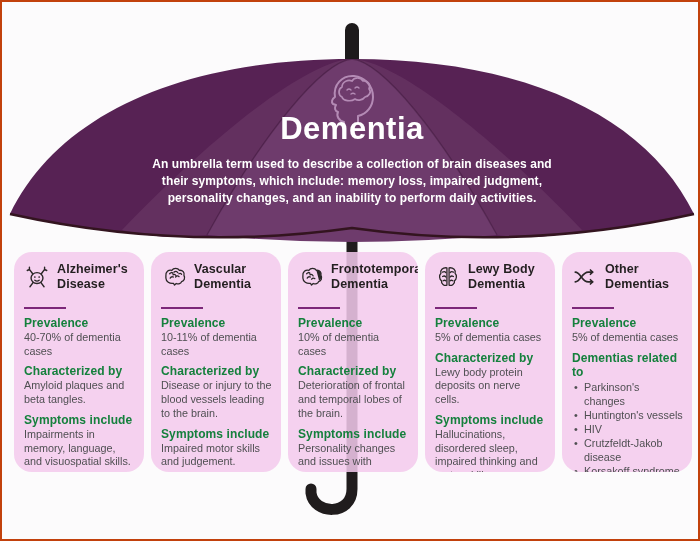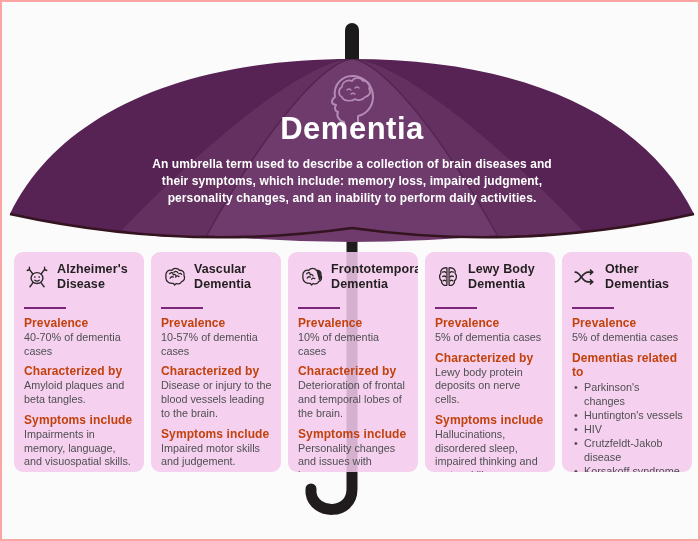--- a/index.html
+++ b/index.html
@@ -1,35 +1,35 @@
 <!DOCTYPE html>
 <html><head>
 <meta charset="utf-8">
 <style>
   html,body{margin:0;padding:0;background:#fff;}
   .canvas{
     position:relative;width:700px;height:541px;box-sizing:border-box;
-    background:#fcfbfc;border:2px solid #fca5a5;overflow:hidden;
+    background:#fcfbfc;border:2px solid #c2410c;overflow:hidden;
     font-family:"Liberation Sans", sans-serif;
   }
   svg.scene{position:absolute;left:0;top:0;z-index:1;}
   .umbrella-text{position:absolute;left:0;top:0;width:700px;z-index:2;text-align:center;color:#fff;}
   .umbrella-title{position:absolute;top:109px;width:100%;font-size:31px;font-weight:bold;letter-spacing:.5px;}
   .umbrella-sub{position:absolute;top:154px;width:100%;font-size:12px;font-weight:bold;line-height:17px;letter-spacing:.1px;}
   .cards{position:absolute;left:12px;top:250px;z-index:3;display:flex;gap:7px;}
   .card{
-    width:130px;height:220px;box-sizing:border-box;border-radius:9px;
+    width:130px;height:220px;box-sizing:border-box;border-radius:18px;
     background:rgba(243,201,236,0.86);padding:10px 9px 8px 10px;overflow:hidden;
   }
   .card-head{display:flex;align-items:flex-start;min-height:36px;}
   .card-icon{flex:0 0 26px;width:26px;height:26px;margin-top:2px;}
   .card-title{font-size:12.5px;font-weight:bold;color:#231f20;line-height:1.18;margin-left:7px;letter-spacing:.1px;}
   .divider{width:42px;border:0;border-top:2px solid #7c2779;margin:9px 0 7px 0;}
   .section{margin-bottom:6px;}
-  .sec-label{font-size:12px;font-weight:bold;color:#c2410c;margin-bottom:1px;letter-spacing:.1px;}
+  .sec-label{font-size:12px;font-weight:bold;color:#15803d;margin-bottom:1px;letter-spacing:.1px;}
   .sec-text{font-size:10.8px;color:#4f4f52;line-height:1.27;}
   ul.bullets{margin:1px 0 0 0;padding-left:12px;list-style:none;}
   ul.bullets li{font-size:10.8px;color:#4f4f52;line-height:1.3;position:relative;}
   ul.bullets li::before{content:"•";position:absolute;left:-10px;color:#4f4f52;}
 </style>
 </head>
 <body>
 
 <div class="canvas">
 
@@ -103,21 +103,21 @@
           <g stroke="#2b2728" fill="none" stroke-width="1.2" stroke-linecap="round" stroke-linejoin="round">
             <path d="M4.5 11 C4 7.5 7 5 10 5.8 C11.5 3.5 15.5 3.5 17 5.8 C20 5.5 22 8 21.2 10.5 C22.5 13 21.5 15.5 19 16.2 C18.5 18 16 19 14 18 L12.5 19.5 L11.5 17.8 C8 18.5 4.5 16 4.5 13 Z"></path>
             <path d="M8 9 q1.5 -2 3 -0.5 M12 7.5 q2 -1.5 3.5 0.5 M8.5 13 q1 -1.8 3 -1 M13.5 12 q1.5 -1.8 3.2 -0.3 M11 10 q2 -1 3 1 M16.5 9 q1.5 -1 2.5 0.5"></path>
           </g>
         </svg>
         <div class="card-title">Vascular Dementia</div>
       </div>
       <hr class="divider">
       <div class="section">
         <div class="sec-label">Prevalence</div>
-        <div class="sec-text">10-57% of dementia cases</div>
+        <div class="sec-text">10-11% of dementia cases</div>
       </div>
       <div class="section">
         <div class="sec-label">Characterized by</div>
         <div class="sec-text">Disease or injury to the blood vessels leading to the brain.</div>
       </div>
       <div class="section">
         <div class="sec-label">Symptoms include</div>
         <div class="sec-text">Impaired motor skills and judgement.</div>
       </div>
     </div>

